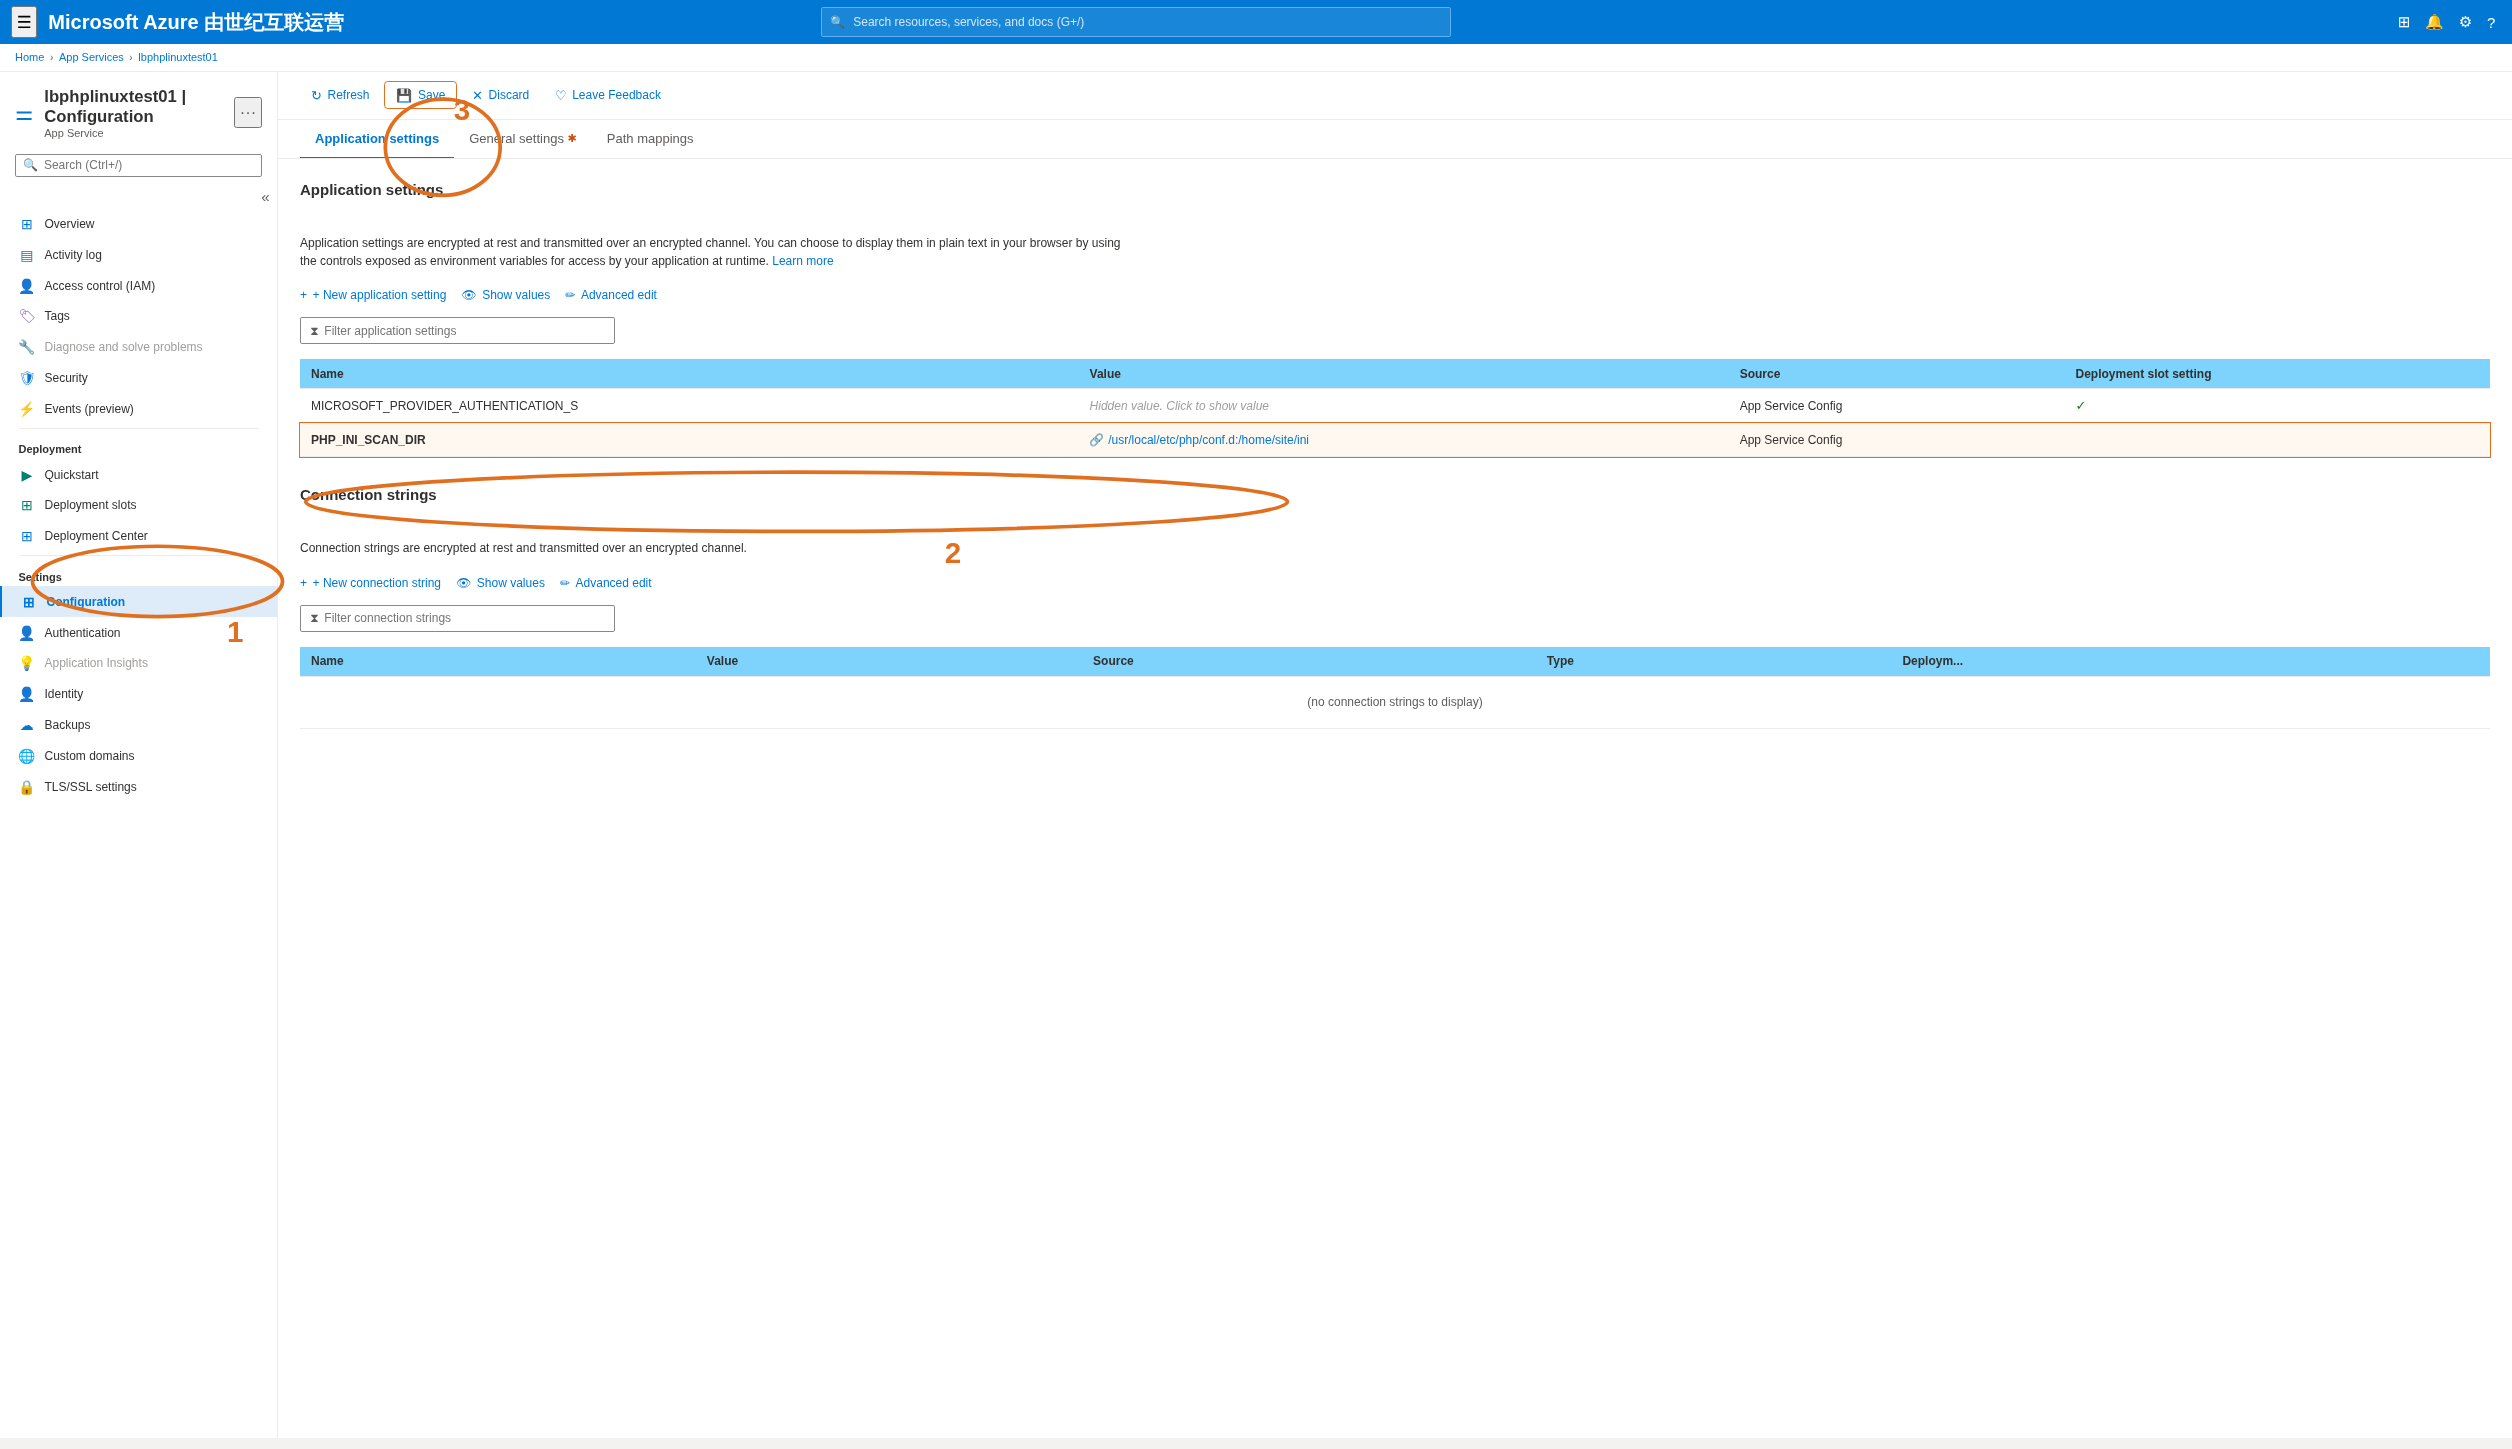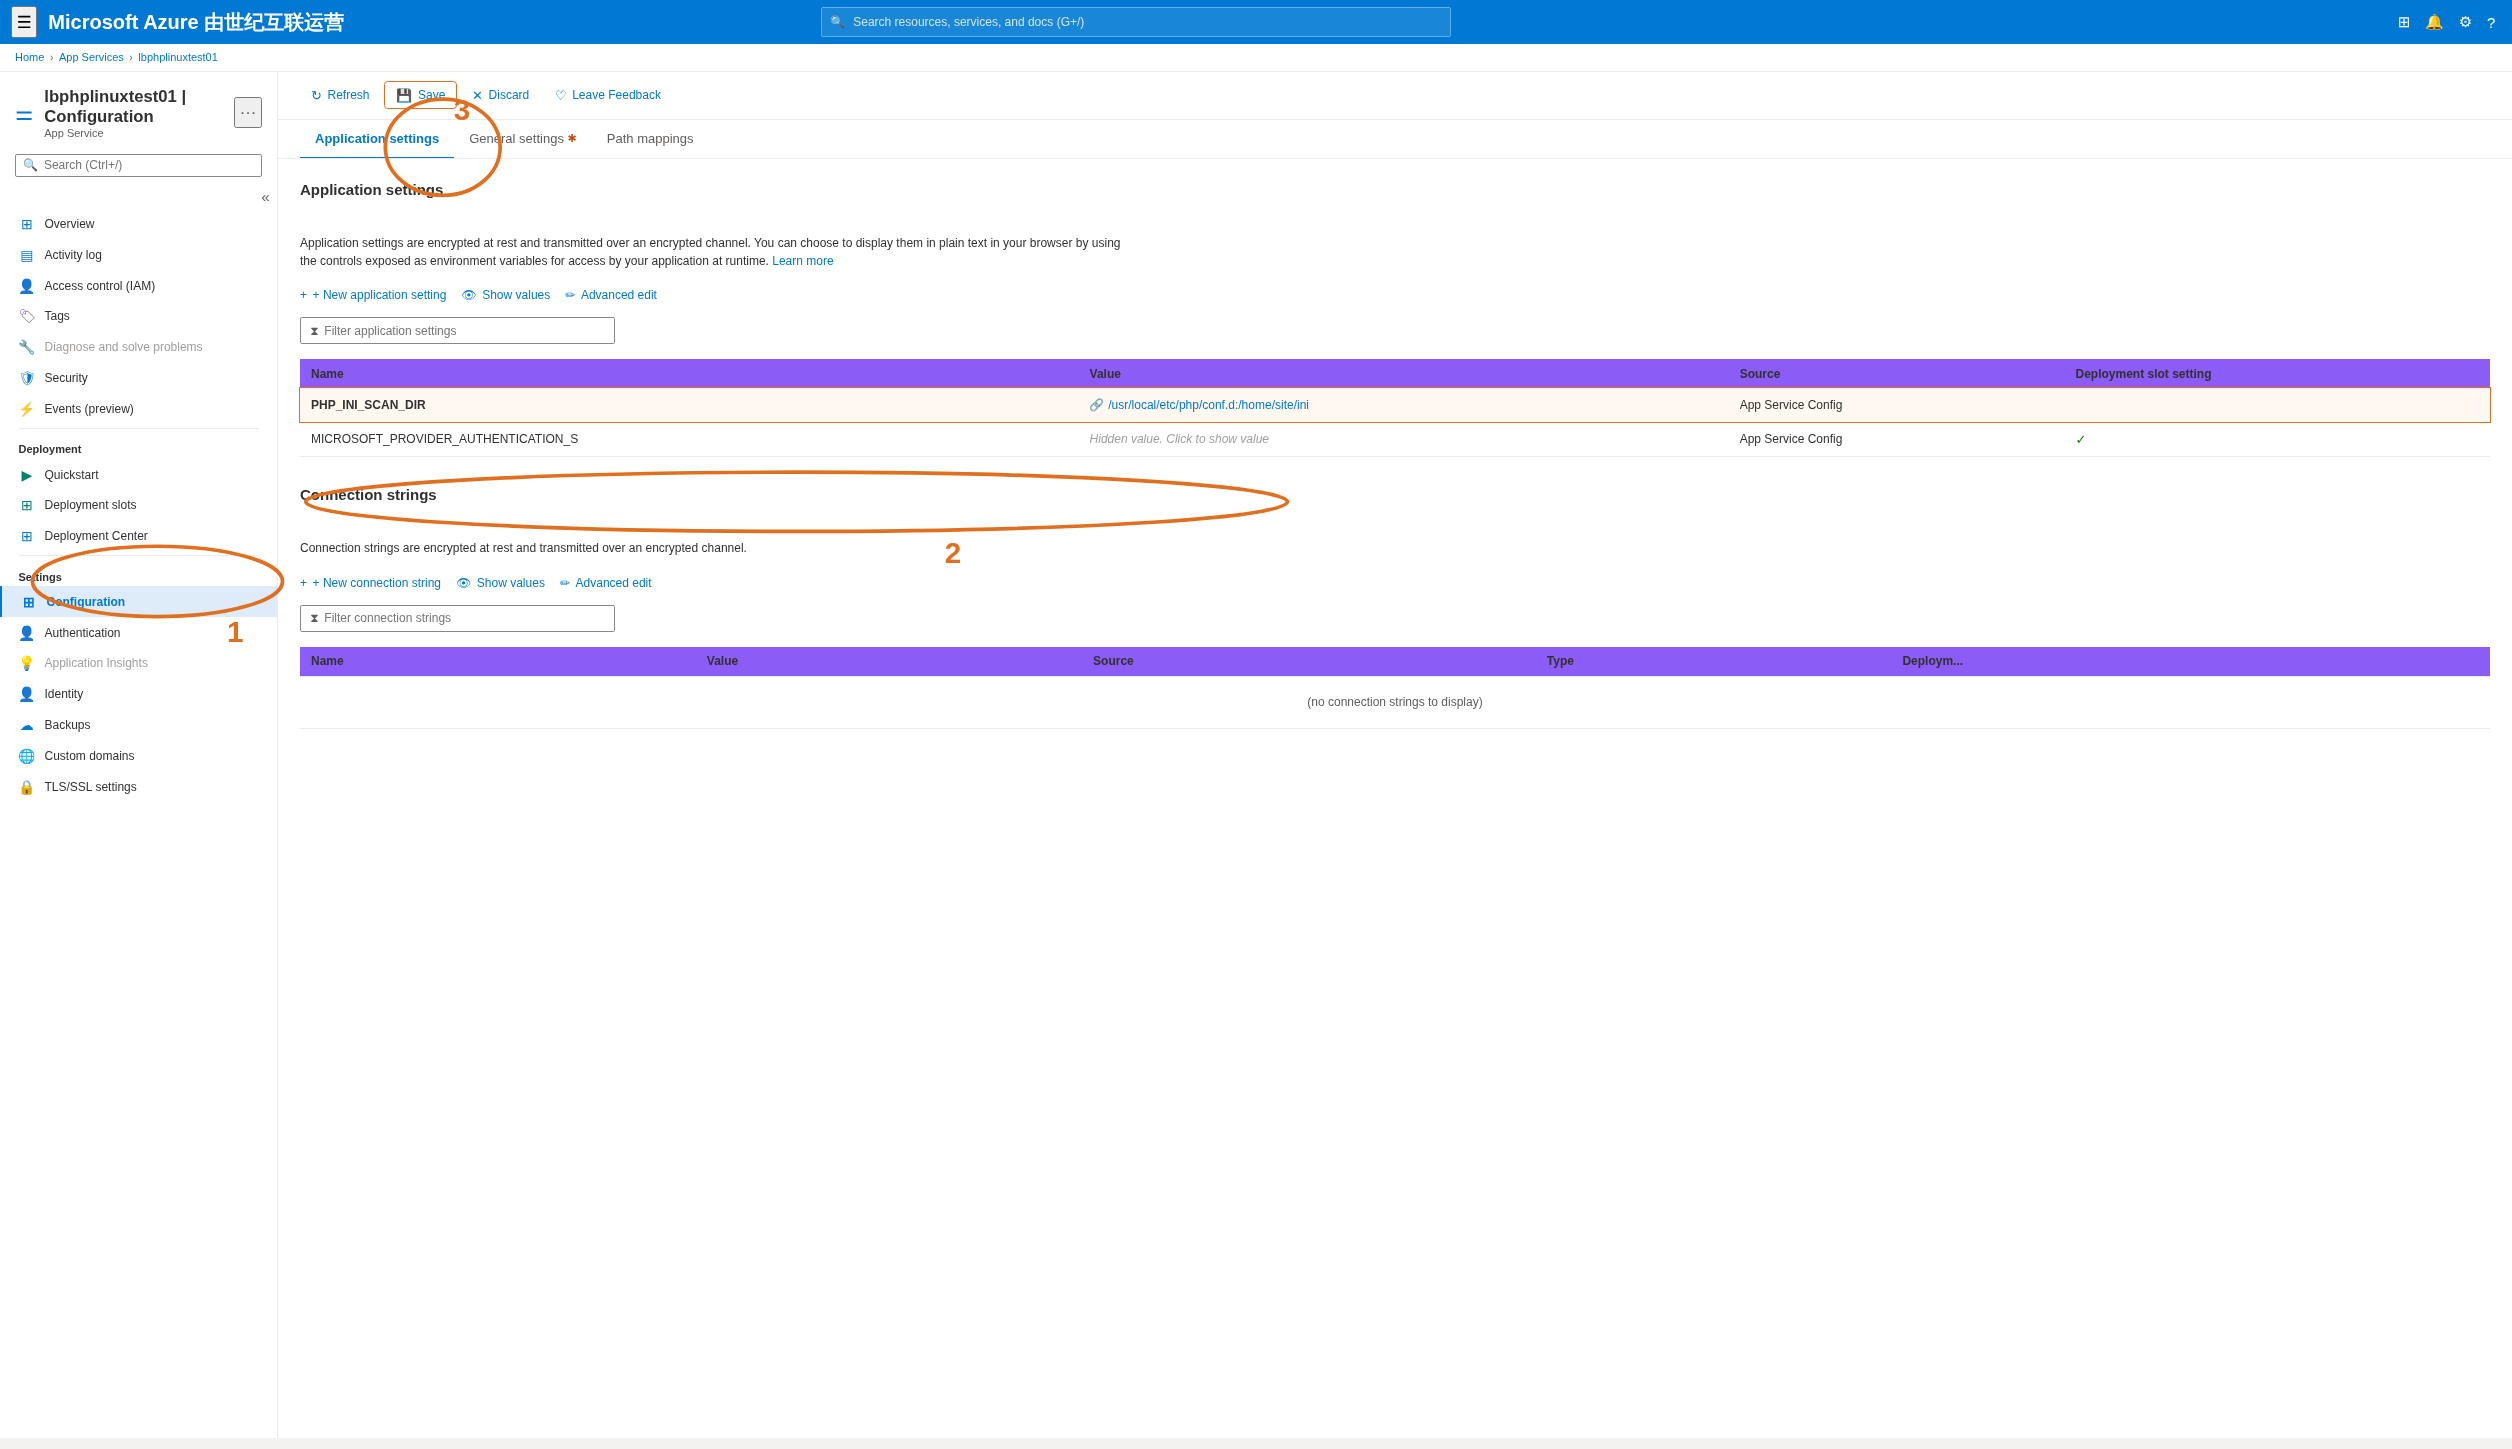--- a/index.html
+++ b/index.html
@@ -280,21 +280,21 @@
       width: 100%;
       border-collapse: collapse;
     }
     .data-table th {
       text-align: left;
       padding: 7.4px 11px;
       font-size: 12px;
       font-weight: 600;
       color: #323130;
       border-bottom: 0.9px solid #edebe9;
-      background: #8b5cf6;
+      background: #7dd3fc;
     }
     .data-table td {
       padding: 9.3px 11px;
       font-size: 12px;
       color: #323130;
       border-bottom: 0.9px solid #edebe9;
     }
     .table-link { color: #0078d4; text-decoration: none; display: flex; align-items: center; gap: 3.7px; }
     .hidden-value { color: #a19f9d; font-style: italic; }
     .checkmark { color: #107c10; font-size: 13px; }
@@ -512,40 +512,40 @@
         <table class="data-table">
           <thead>
             <tr>
               <th>Name</th>
               <th>Value</th>
               <th>Source</th>
               <th>Deployment slot setting</th>
             </tr>
           </thead>
           <tbody>
+            <tr>
+              <td>MICROSOFT_PROVIDER_AUTHENTICATION_S</td>
+              <td>
+                <span class="hidden-value">Hidden value. Click to show value</span>
+              </td>
+              <td>App Service Config</td>
+              <td>
+                <span class="checkmark">✓</span>
+              </td>
+            </tr>
             <tr style="outline: 1.9px solid #e07020; outline-offset: -0.9px; background: #fff8f0;">
               <td style="font-weight:600;">PHP_INI_SCAN_DIR</td>
               <td>
                 <a class="table-link" href="#">
                   <span>🔗</span>
                   /usr/local/etc/php/conf.d:/home/site/ini
                 </a>
               </td>
               <td>App Service Config</td>
               <td></td>
-            </tr>
-            <tr>
-              <td>MICROSOFT_PROVIDER_AUTHENTICATION_S</td>
-              <td>
-                <span class="hidden-value">Hidden value. Click to show value</span>
-              </td>
-              <td>App Service Config</td>
-              <td>
-                <span class="checkmark">✓</span>
-              </td>
             </tr>
           </tbody>
         </table>
       </div>
 
       <div class="section-separator"></div>
 
       <div class="connection-strings-section">
         <h2 class="section-title">Connection strings</h2>
         <p class="section-desc">Connection strings are encrypted at rest and transmitted over an encrypted channel.</p>

